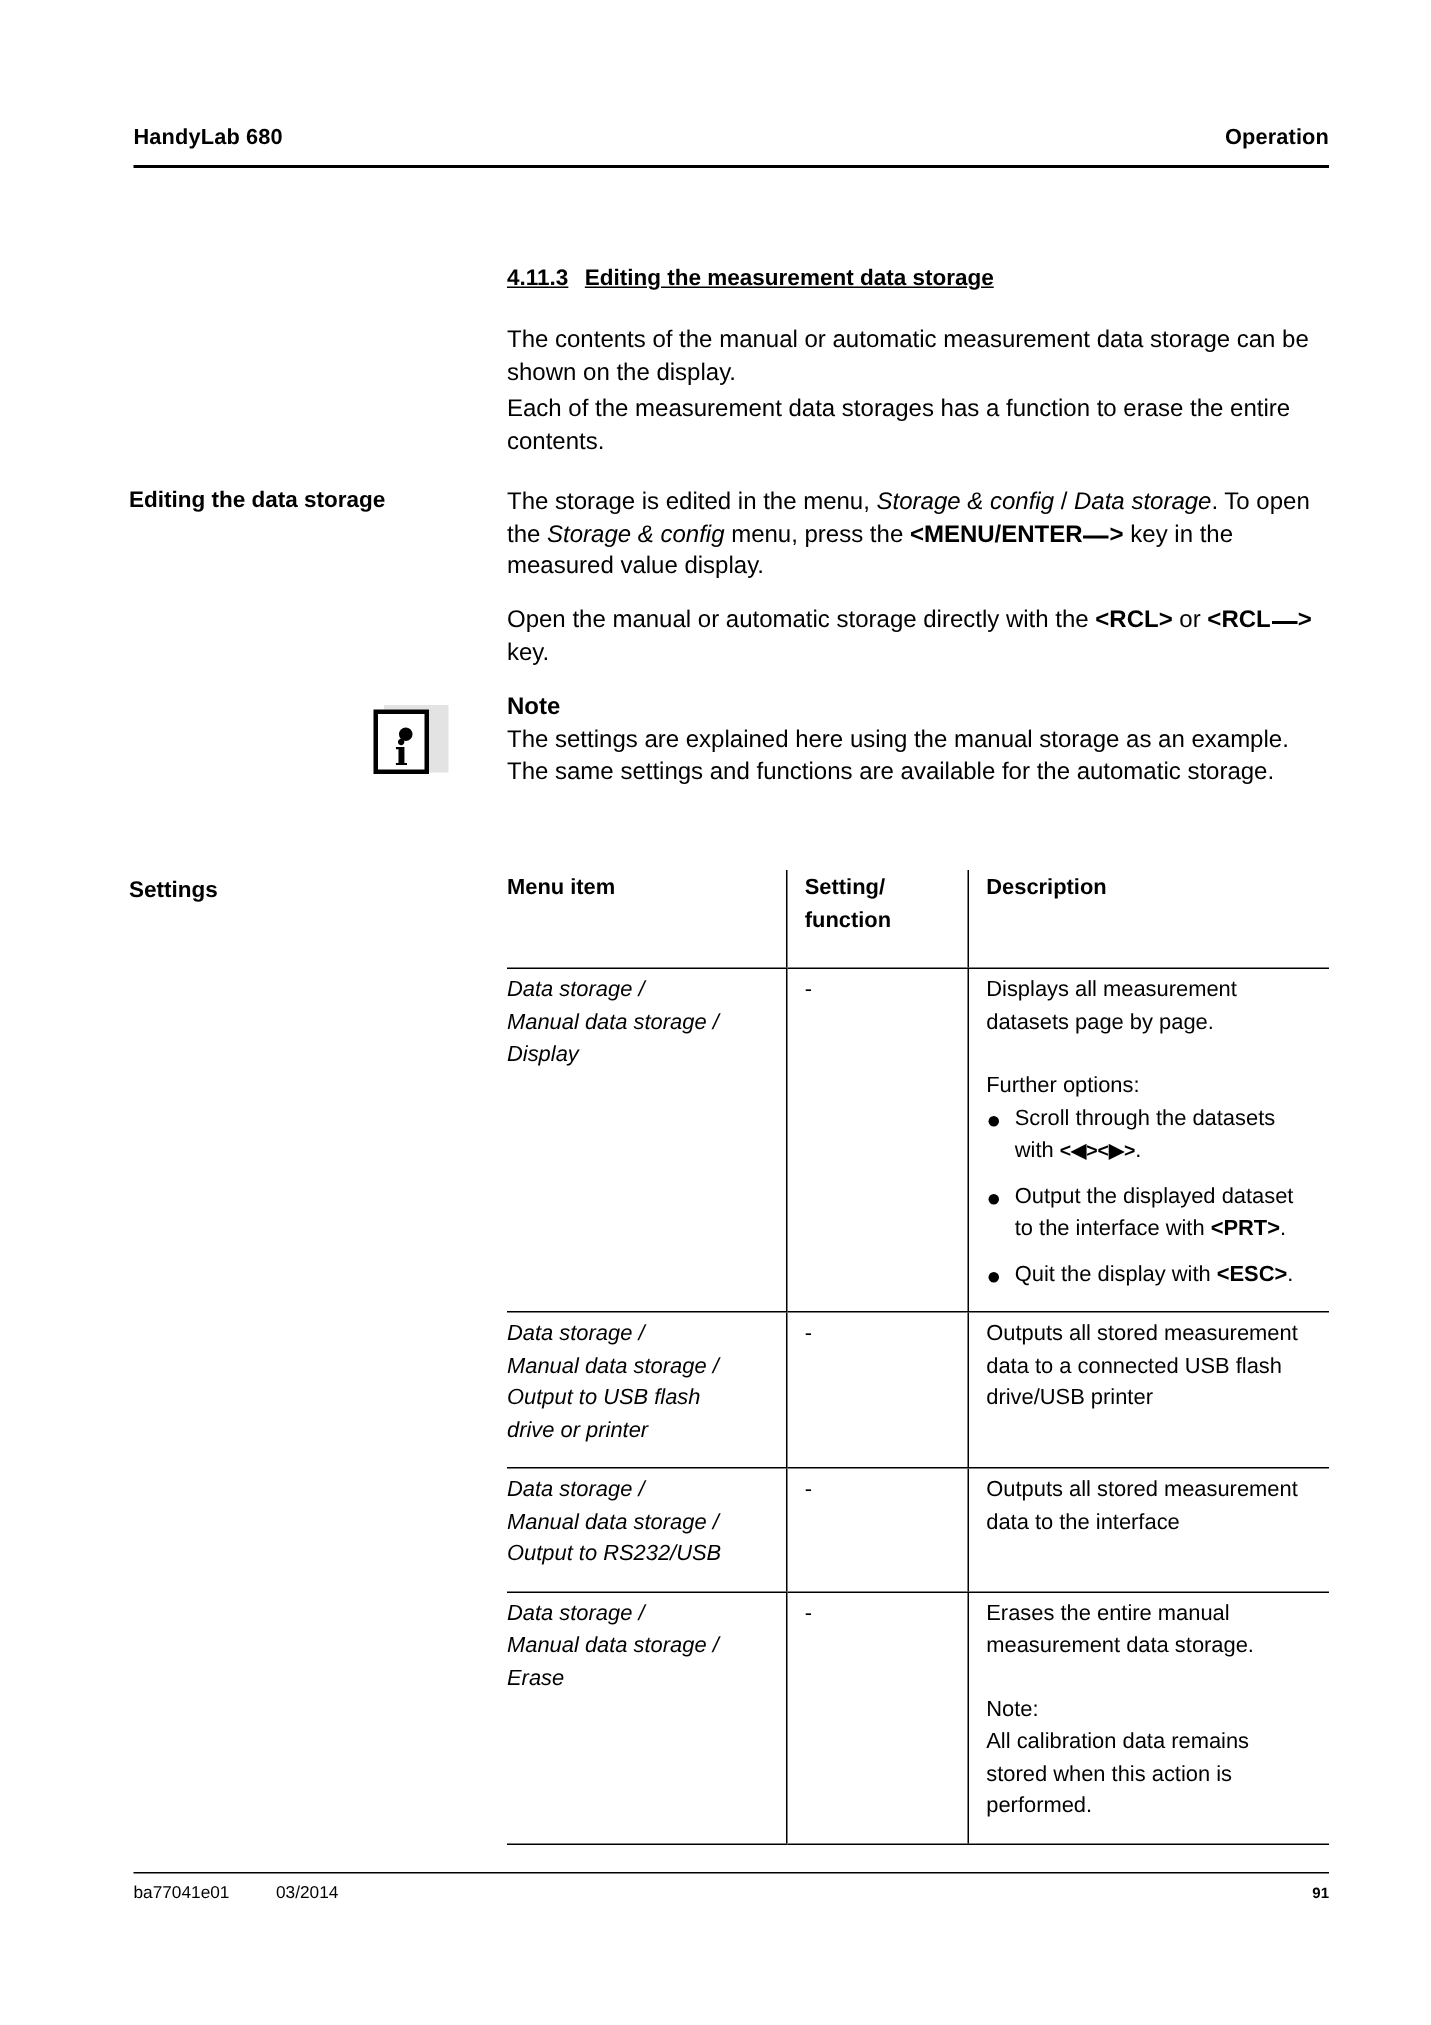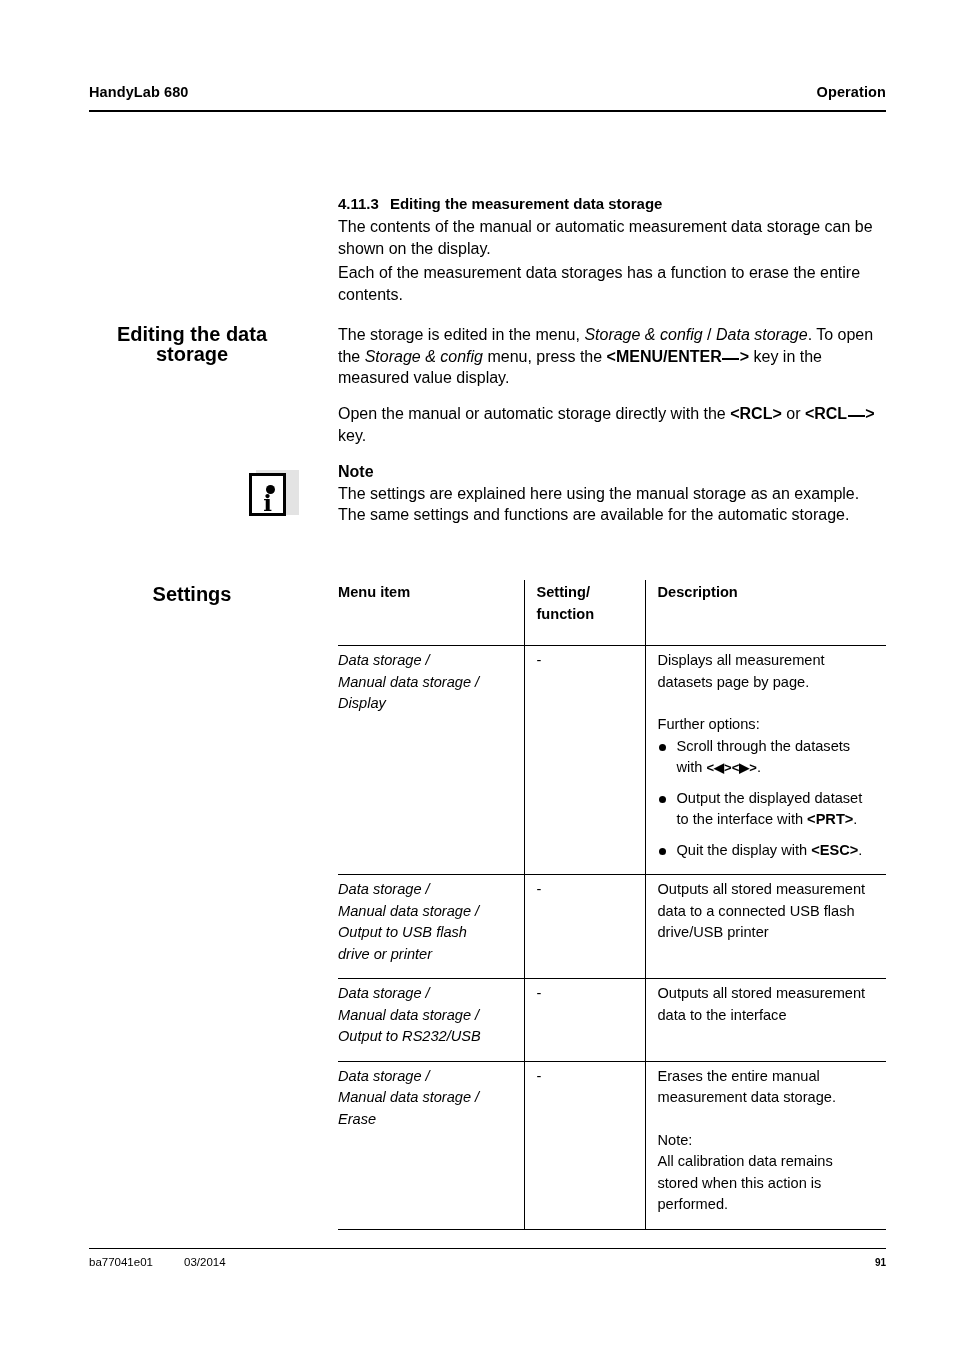--- a/index.html
+++ b/index.html
@@ -70,23 +70,23 @@
   .footer-pageno {
     font-weight: bold;
     font-size: 10px;
   }
 
   
   .marginal {
     position: absolute;
     width: 212px;
     left: 86px;
-    text-align: center;
-    font-weight: bold;
-    font-size: 20px;
+    text-align: left;
+    font-weight: bold;
+    font-size: 15px;
     line-height: 20px;
   }
 
   .content {
     position: absolute;
     left: 338px;
     width: 548px;
     font-size: 16px;
     line-height: 21.5px;
   }
@@ -239,21 +239,21 @@
 <body>
 
 <div class="page">
 
   <div class="page-header">
     <span>HandyLab 680</span>
     <span>Operation</span>
   </div>
   <div class="header-rule"></div>
 
-  <div class="content sec-heading" style="top:194px;">
+  <div class="content sec-heading" style="top:176px;text-decoration:underline;">
     <span class="sec-num">4.11.3</span>
     <span>Editing the measurement data storage</span>
   </div>
 
   <div class="content" style="top:216px;">
     <p class="para">The contents of the manual or automatic measurement data storage can be shown on the display.</p>
   </div>
   <div class="content" style="top:262px;">
     <p class="para">Each of the measurement data storages has a function to erase the entire contents.</p>
   </div>

